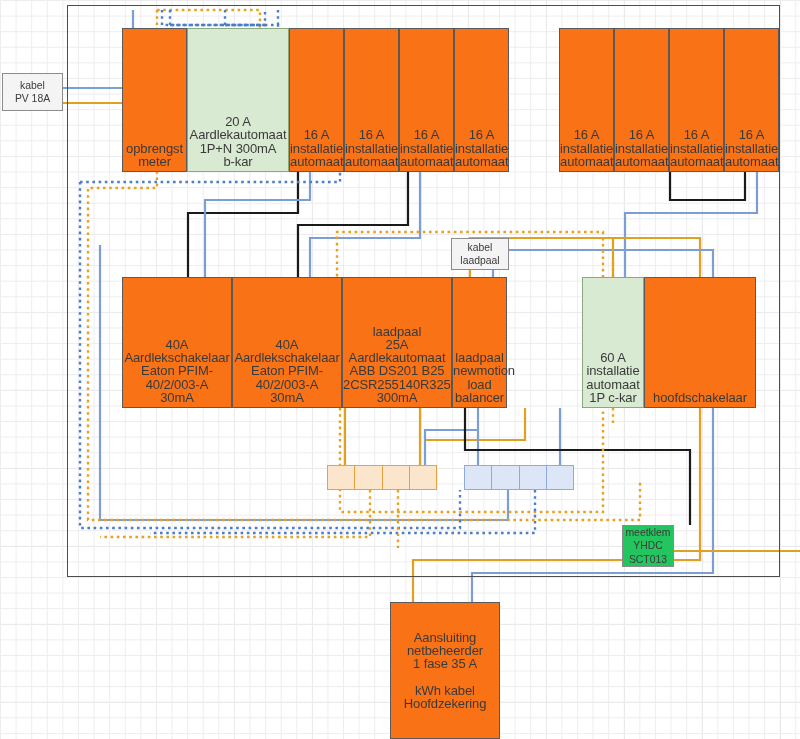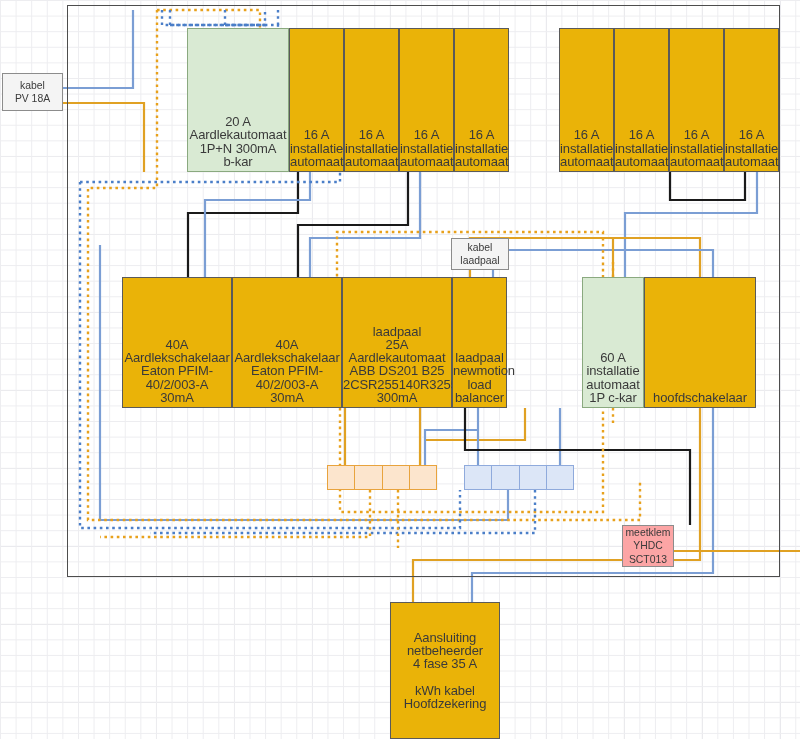--- a/index.html
+++ b/index.html
@@ -11,21 +11,21 @@
   #stage{position:absolute;left:0;top:0;width:800px;height:739px;}
   .grid{position:absolute;left:0;top:0;width:800px;height:739px;
     background-image:
       linear-gradient(to right, #ededf0 1px, transparent 1px),
       linear-gradient(to bottom, #ededf0 1px, transparent 1px),
       linear-gradient(to right, #e2e2e6 1px, transparent 1px),
       linear-gradient(to bottom, #e2e2e6 1px, transparent 1px);
     background-size:15.6px 15.6px,15.6px 15.6px,78px 78px,78px 78px;
   }
   .panel{position:absolute;border:1.6px solid #4d4d4d;background:#ffffff;box-sizing:border-box;}
-  .box{position:absolute;box-sizing:border-box;border:1.1px solid #5a5a5a;background:#eab308;
+  .box{position:absolute;box-sizing:border-box;border:1.1px solid #5a5a5a;background:#f97316;
        display:flex;align-items:flex-end;justify-content:center;}
   .box .lbl{display:block;width:100%;text-align:center;font-size:13px;line-height:13.2px;
        padding-bottom:3px;white-space:pre-line;letter-spacing:-0.1px;}
   .green{background:#d9ead3;border-color:#8aa97f;}
   .smallbox{position:absolute;box-sizing:border-box;border:1.1px solid #8c8c8c;background:#f4f4f4;
        display:flex;align-items:center;justify-content:flex-end;}
   .smallbox .lbl{display:block;width:100%;text-align:center;font-size:10.4px;line-height:13.2px;white-space:pre-line;}
   .term{position:absolute;box-sizing:border-box;display:flex;}
   .term .cell{flex:1;box-sizing:border-box;}
   .term.orange{border:1.3px solid #e8a33d;background:#fce5cd;}
@@ -112,20 +112,24 @@
     <path class="d-orange" d="M398,490 L398,548"></path>
   </svg>
 
   <div class="panel" style="left:67px;top:5px;width:713px;height:572px;background:transparent;"></div>
 
   <div class="smallbox" style="left:2px;top:73px;width:61px;height:38px;">
     <span class="lbl">kabel
 PV 18A</span>
   </div>
 
+  <div class="box" style="left:122px;top:28px;width:65px;height:144px;">
+    <span class="lbl">opbrengst
+meter</span>
+  </div>
   <div class="box green" style="left:187px;top:28px;width:102px;height:144px;">
     <span class="lbl">20 A
 Aardlekautomaat
 1P+N 300mA
 b-kar</span>
   </div>
   <div class="box" style="left:289px;top:28px;width:55px;height:144px;">
     <span class="lbl">16 A
 installatie
 automaat</span>
@@ -214,27 +218,27 @@
     <div class="cell"></div>
   </div>
 
   <div class="term blue" style="left:464px;top:465px;width:110px;height:25px;">
     <div class="cell"></div>
     <div class="cell"></div>
     <div class="cell"></div>
     <div class="cell"></div>
   </div>
 
-  <div class="smallbox" style="left:622px;top:525px;width:52px;height:42px;background:#fca5a5;">
+  <div class="smallbox" style="left:622px;top:525px;width:52px;height:42px;background:#22c55e;">
     <span class="lbl">meetklem
 YHDC
 SCT013</span>
   </div>
 
   <div class="box" style="left:390px;top:602px;width:110px;height:137px;align-items:center;flex-direction:column;justify-content:center;">
     <span class="lbl" style="padding-bottom:0;">Aansluiting
 netbeheerder
-4 fase 35 A</span>
+1 fase 35 A</span>
     <span class="lbl" style="padding-bottom:0;margin-top:13px;">kWh kabel
 Hoofdzekering</span>
   </div>
 
 </div>
 
 </body></html>

